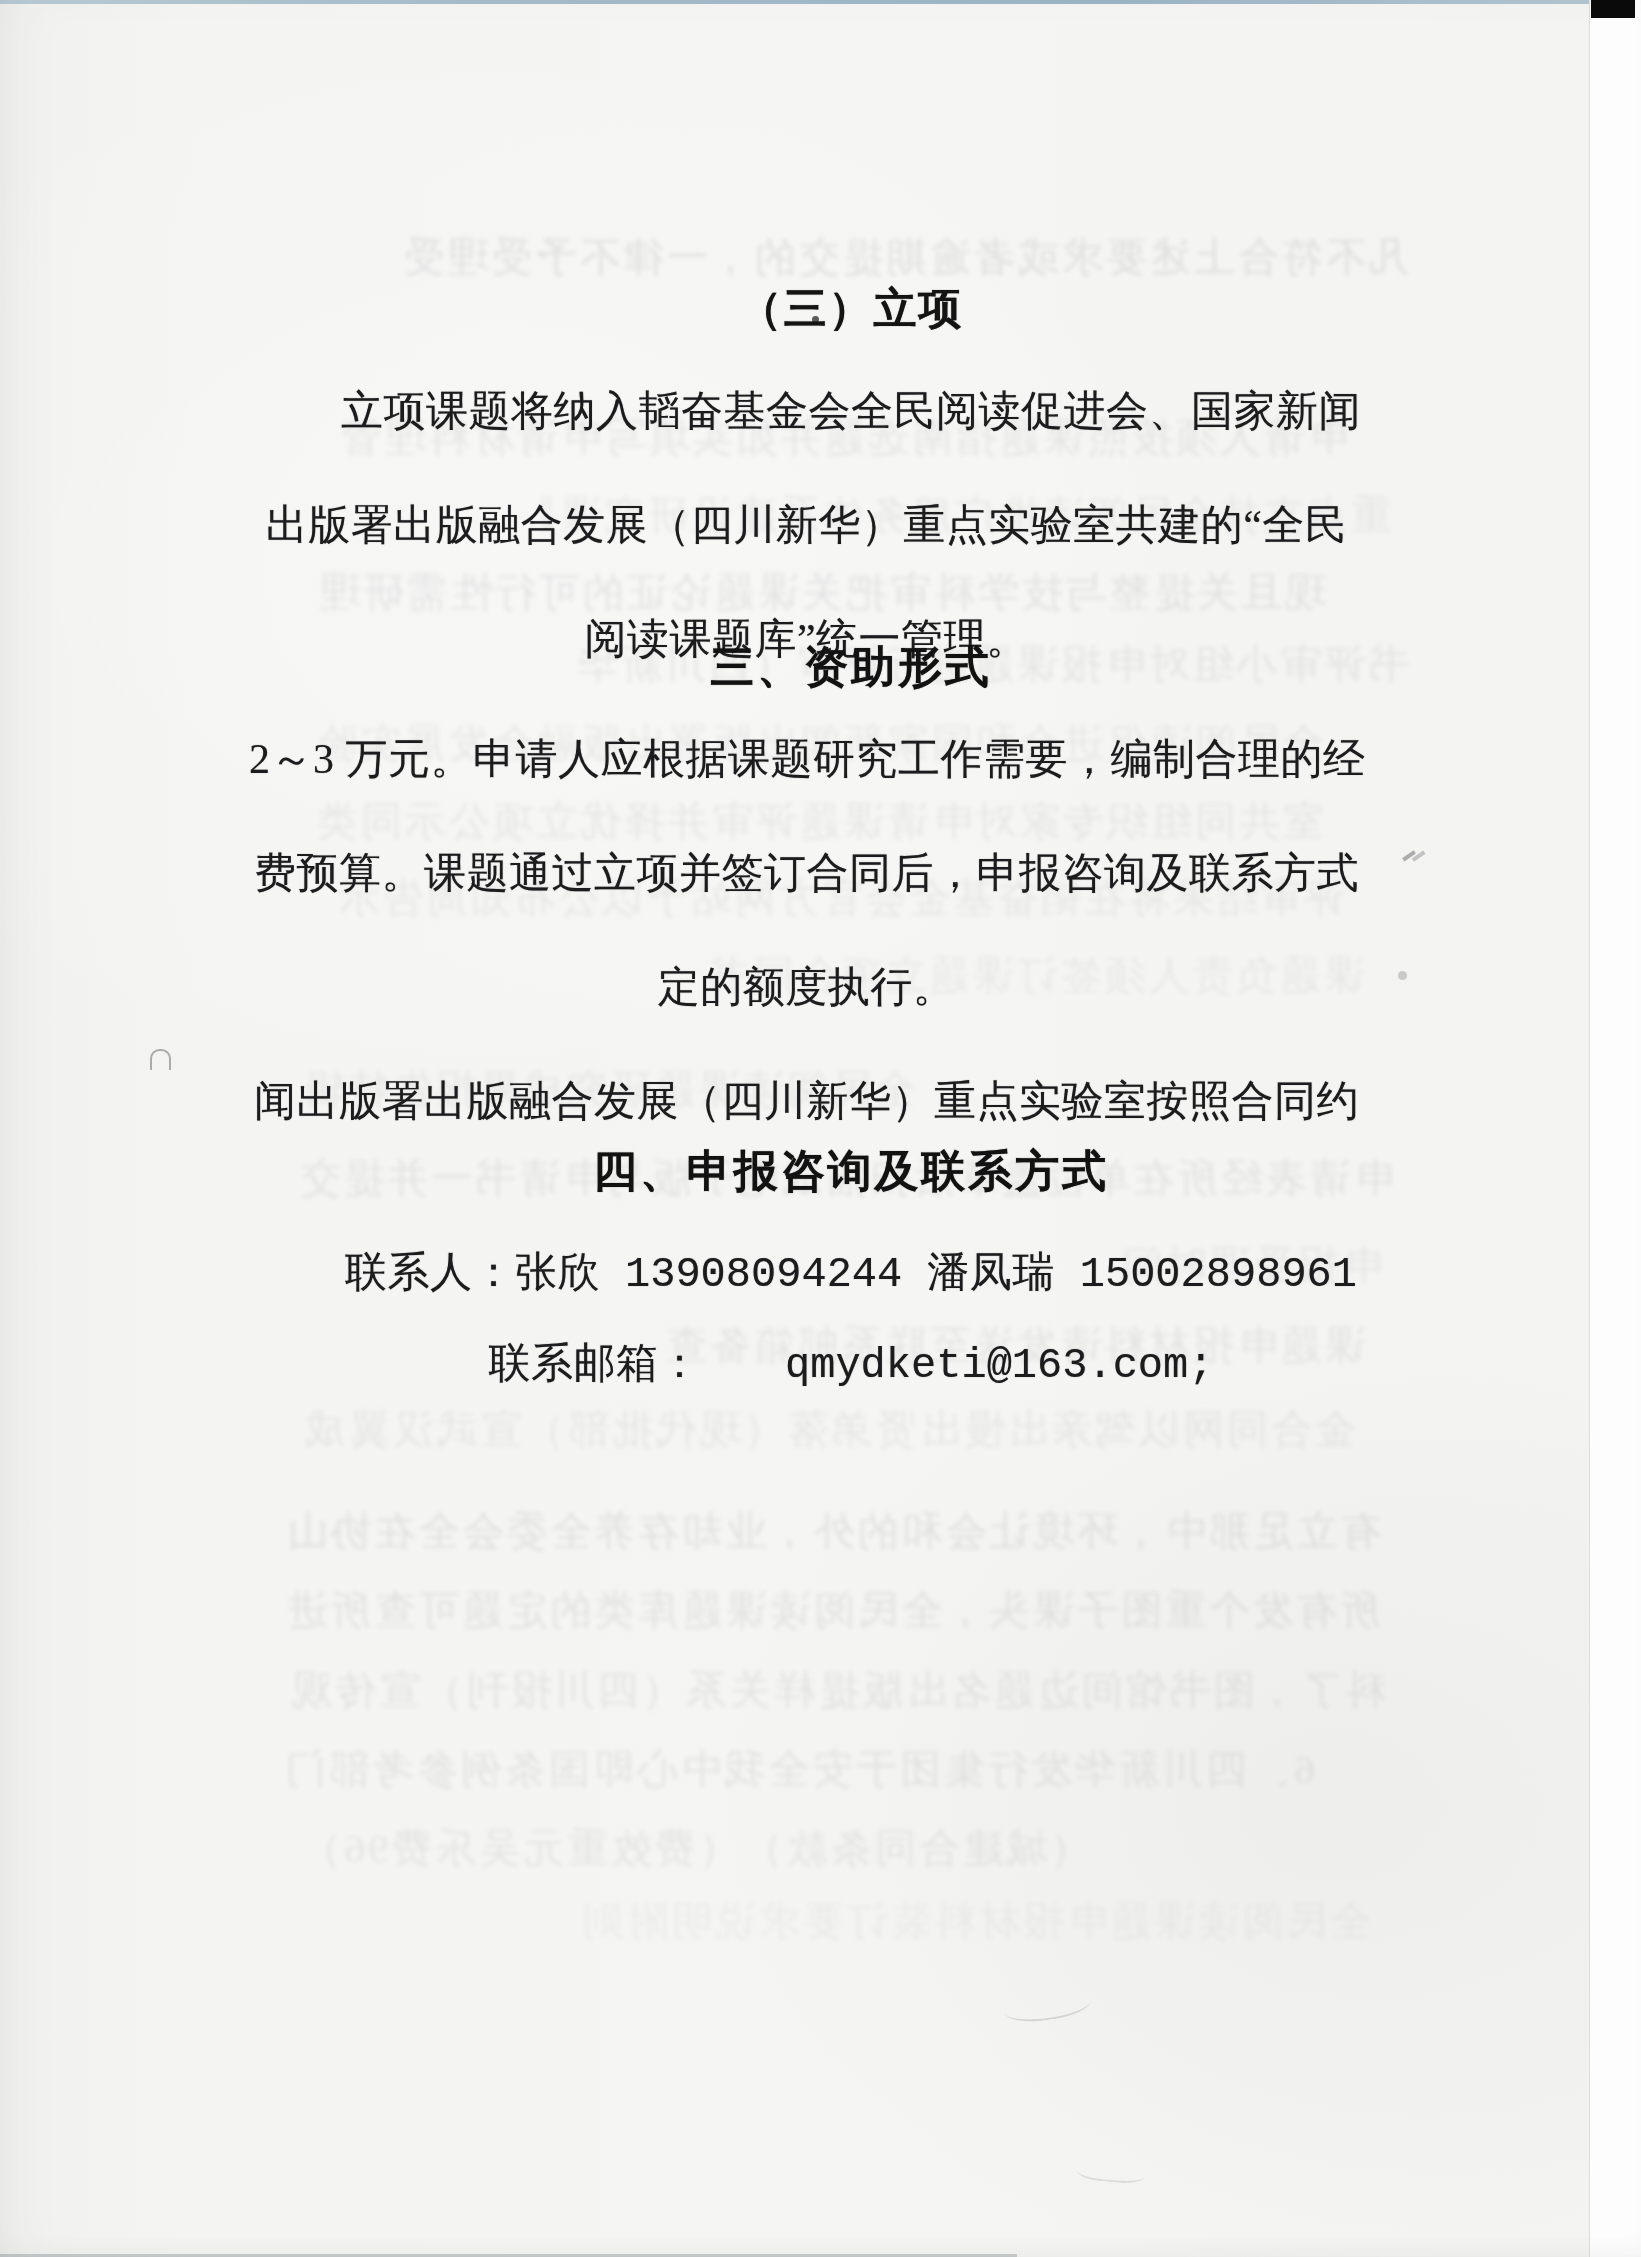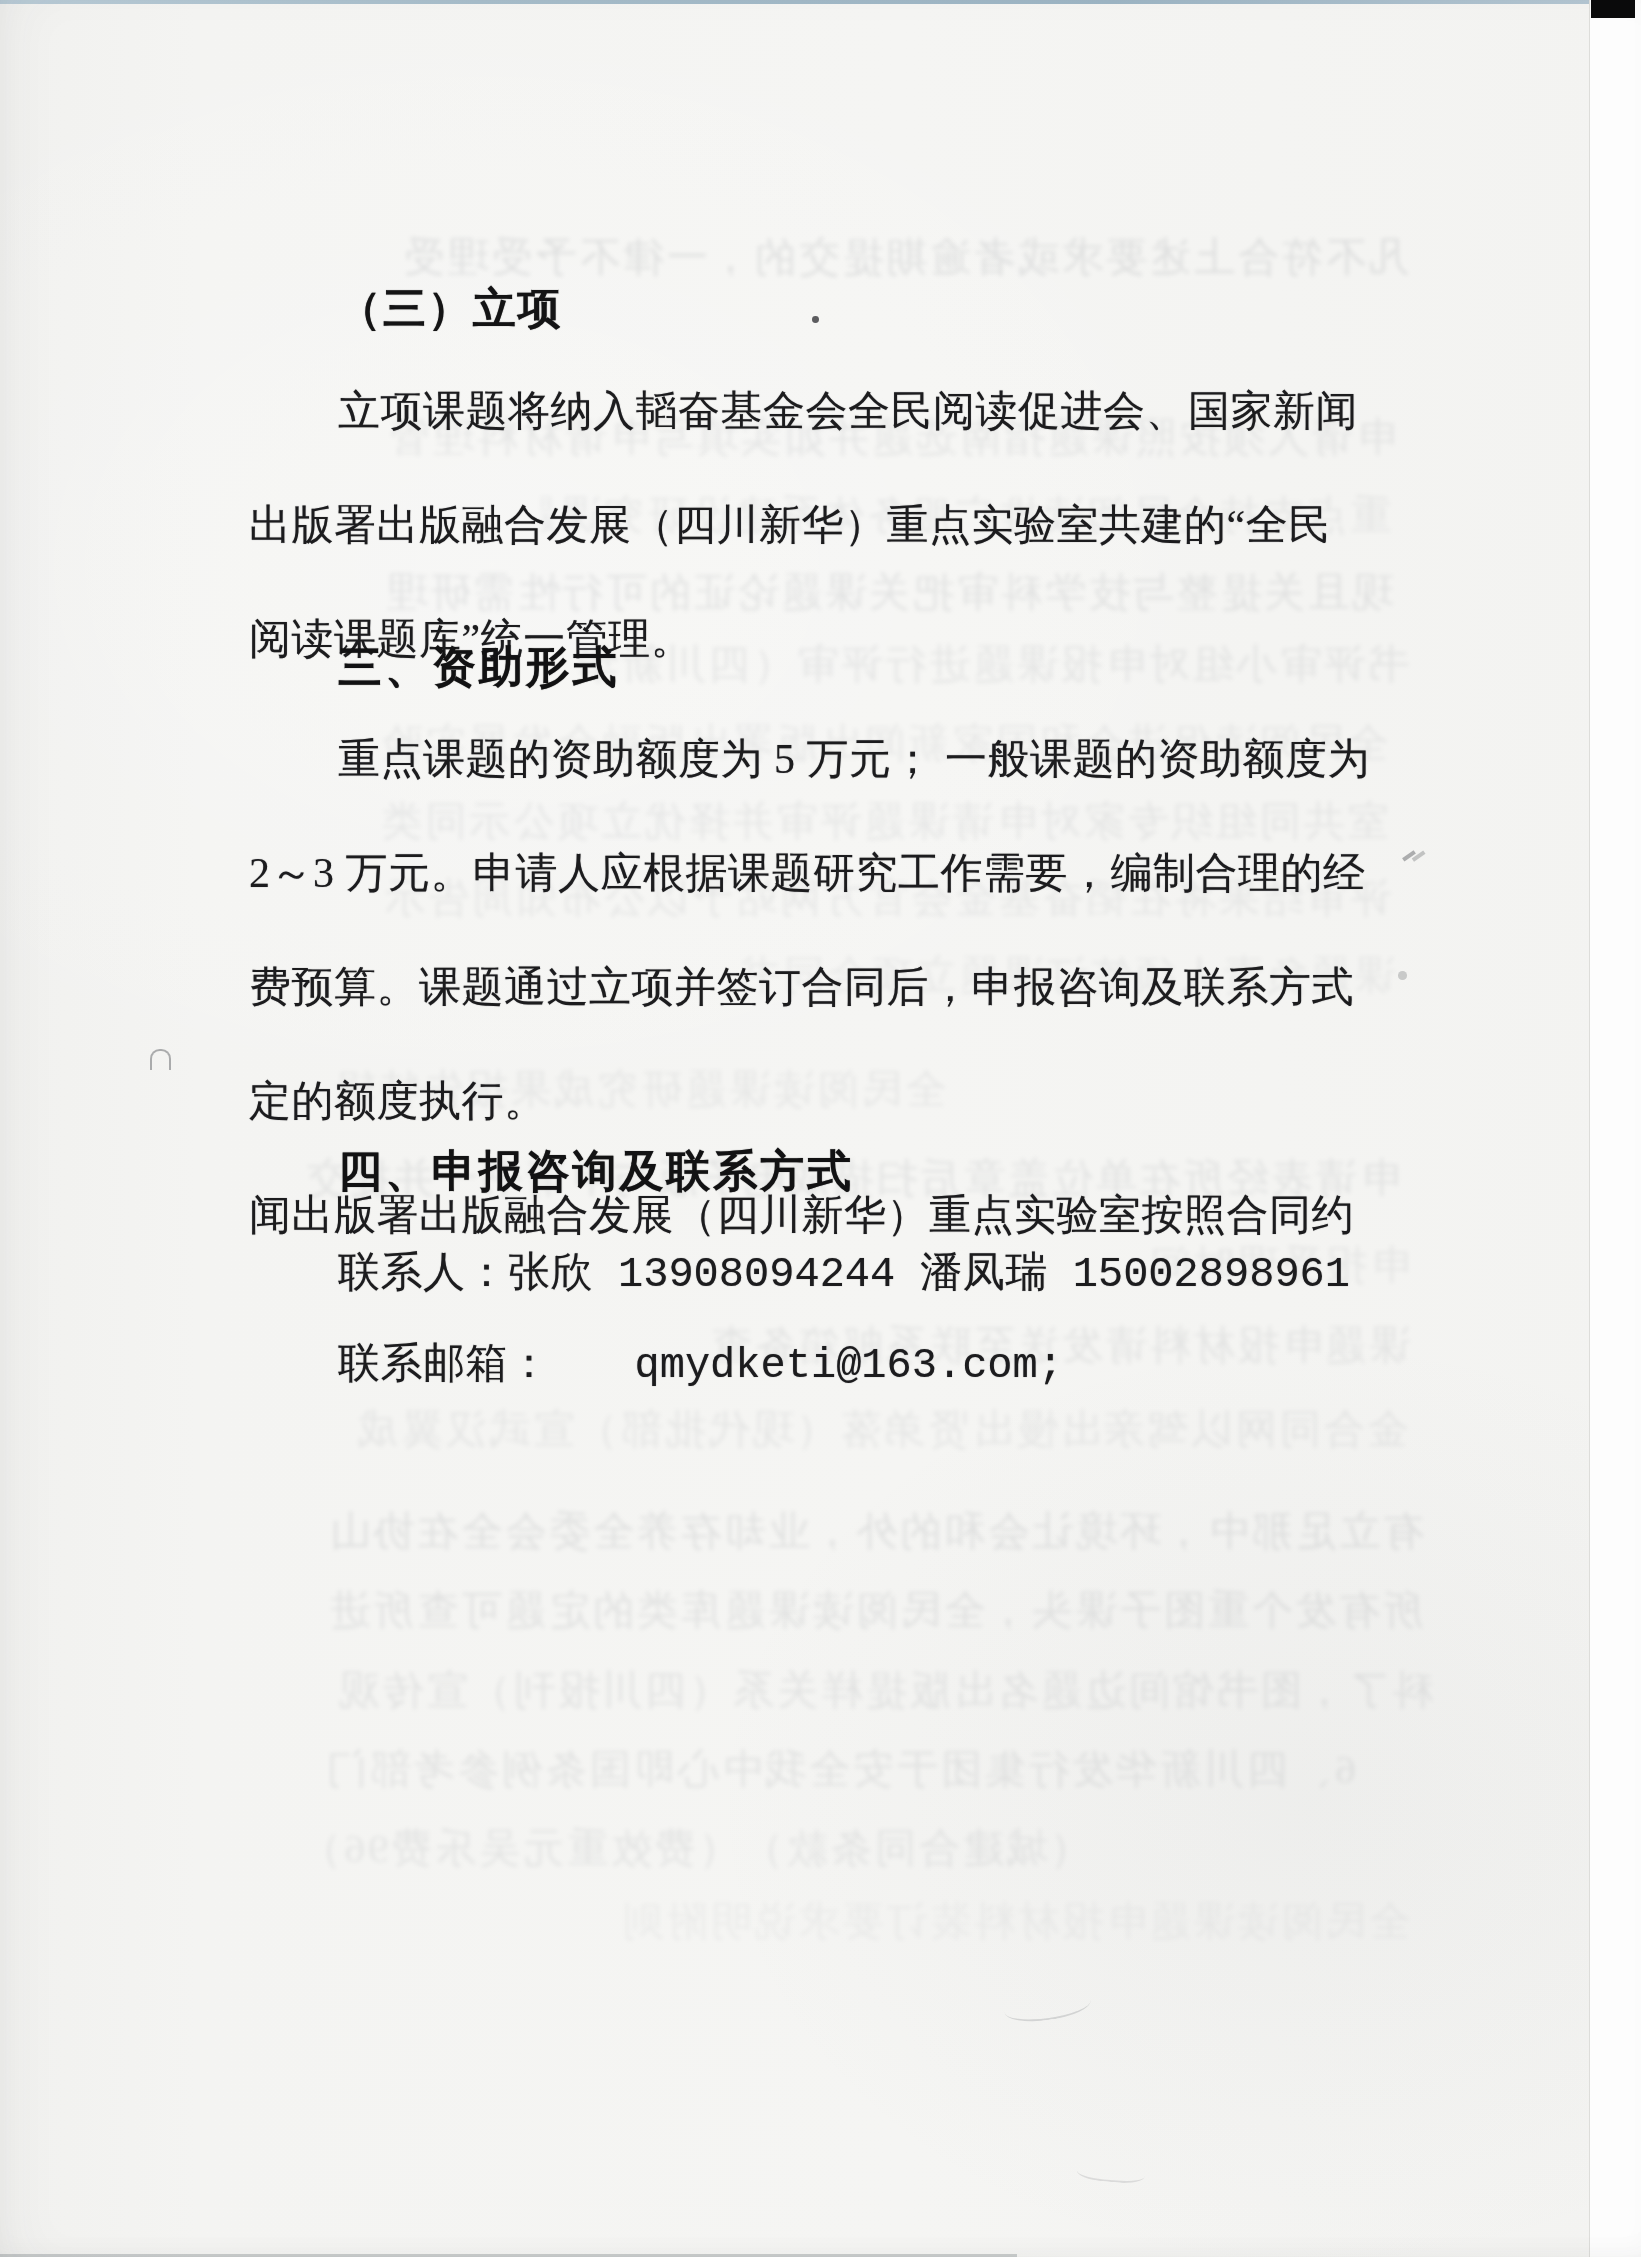--- a/index.html
+++ b/index.html
@@ -4,20 +4,21 @@
 <style>
   html,body{margin:0;padding:0;background:#e9e9e7;}
   .page{
     position:relative; width:1641px; height:2257px; overflow:hidden;
     background:
       radial-gradient(1159px 869px at 30% 25%, rgba(255,255,255,.25), rgba(0,0,0,0) 70%),
       radial-gradient(869px 676px at 80% 80%, rgba(120,125,130,.05), rgba(0,0,0,0) 70%),
       linear-gradient(90deg, #f1f1ef 0%, #f4f4f2 12%, #f5f5f3 55%, #f3f3f1 100%);
     font-family:"Liberation Serif", serif;
     color:#1e1e1e;
+    text-align:center;
   }
   .page::after{ 
     content:""; position:absolute; inset:0; pointer-events:none;
     box-shadow: inset 29px 0 68px -39px rgba(60,60,65,.10),
                 inset 0 -13.5px 39px -29px rgba(60,60,65,.12);
   }
   
   .edge-strip{ position:absolute; top:0; right:0; width:51px; height:100%;
     background:#fdfdfd; border-left:1px solid #ddddda; }
   .corner-mark{ position:absolute; left:1591px; top:0; width:44px; height:18.3px; background:#0b0b0c; }
@@ -116,21 +117,20 @@
     <span class="line indent">立项课题将纳入韬奋基金会全民阅读促进会、国家新闻</span>
     <span class="line">出版署出版融合发展（四川新华）重点实验室共建的“全民</span>
     <span class="line">阅读课题库”统一管理。</span>
   </div>
 
   <div class="tblock blk-heading-funding">
     <span class="line indent h-sans">三、资助形式</span>
   </div>
 
   <div class="tblock blk-p2">
-    <span class="line indent">重点课题的资助额度为 5 万元； 一般课题的资助额度为</span>
     <span class="line">2～3 万元。申请人应根据课题研究工作需要，编制合理的经</span>
     <span class="line">费预算。课题通过立项并签订合同后，申报咨询及联系方式</span>
     <span class="line">定的额度执行。</span>
     <span class="line">闻出版署出版融合发展（四川新华）重点实验室按照合同约</span>
   </div>
 
   <div class="tblock blk-heading-contact">
     <span class="line indent h-sans">四、申报咨询及联系方式</span>
   </div>
 

